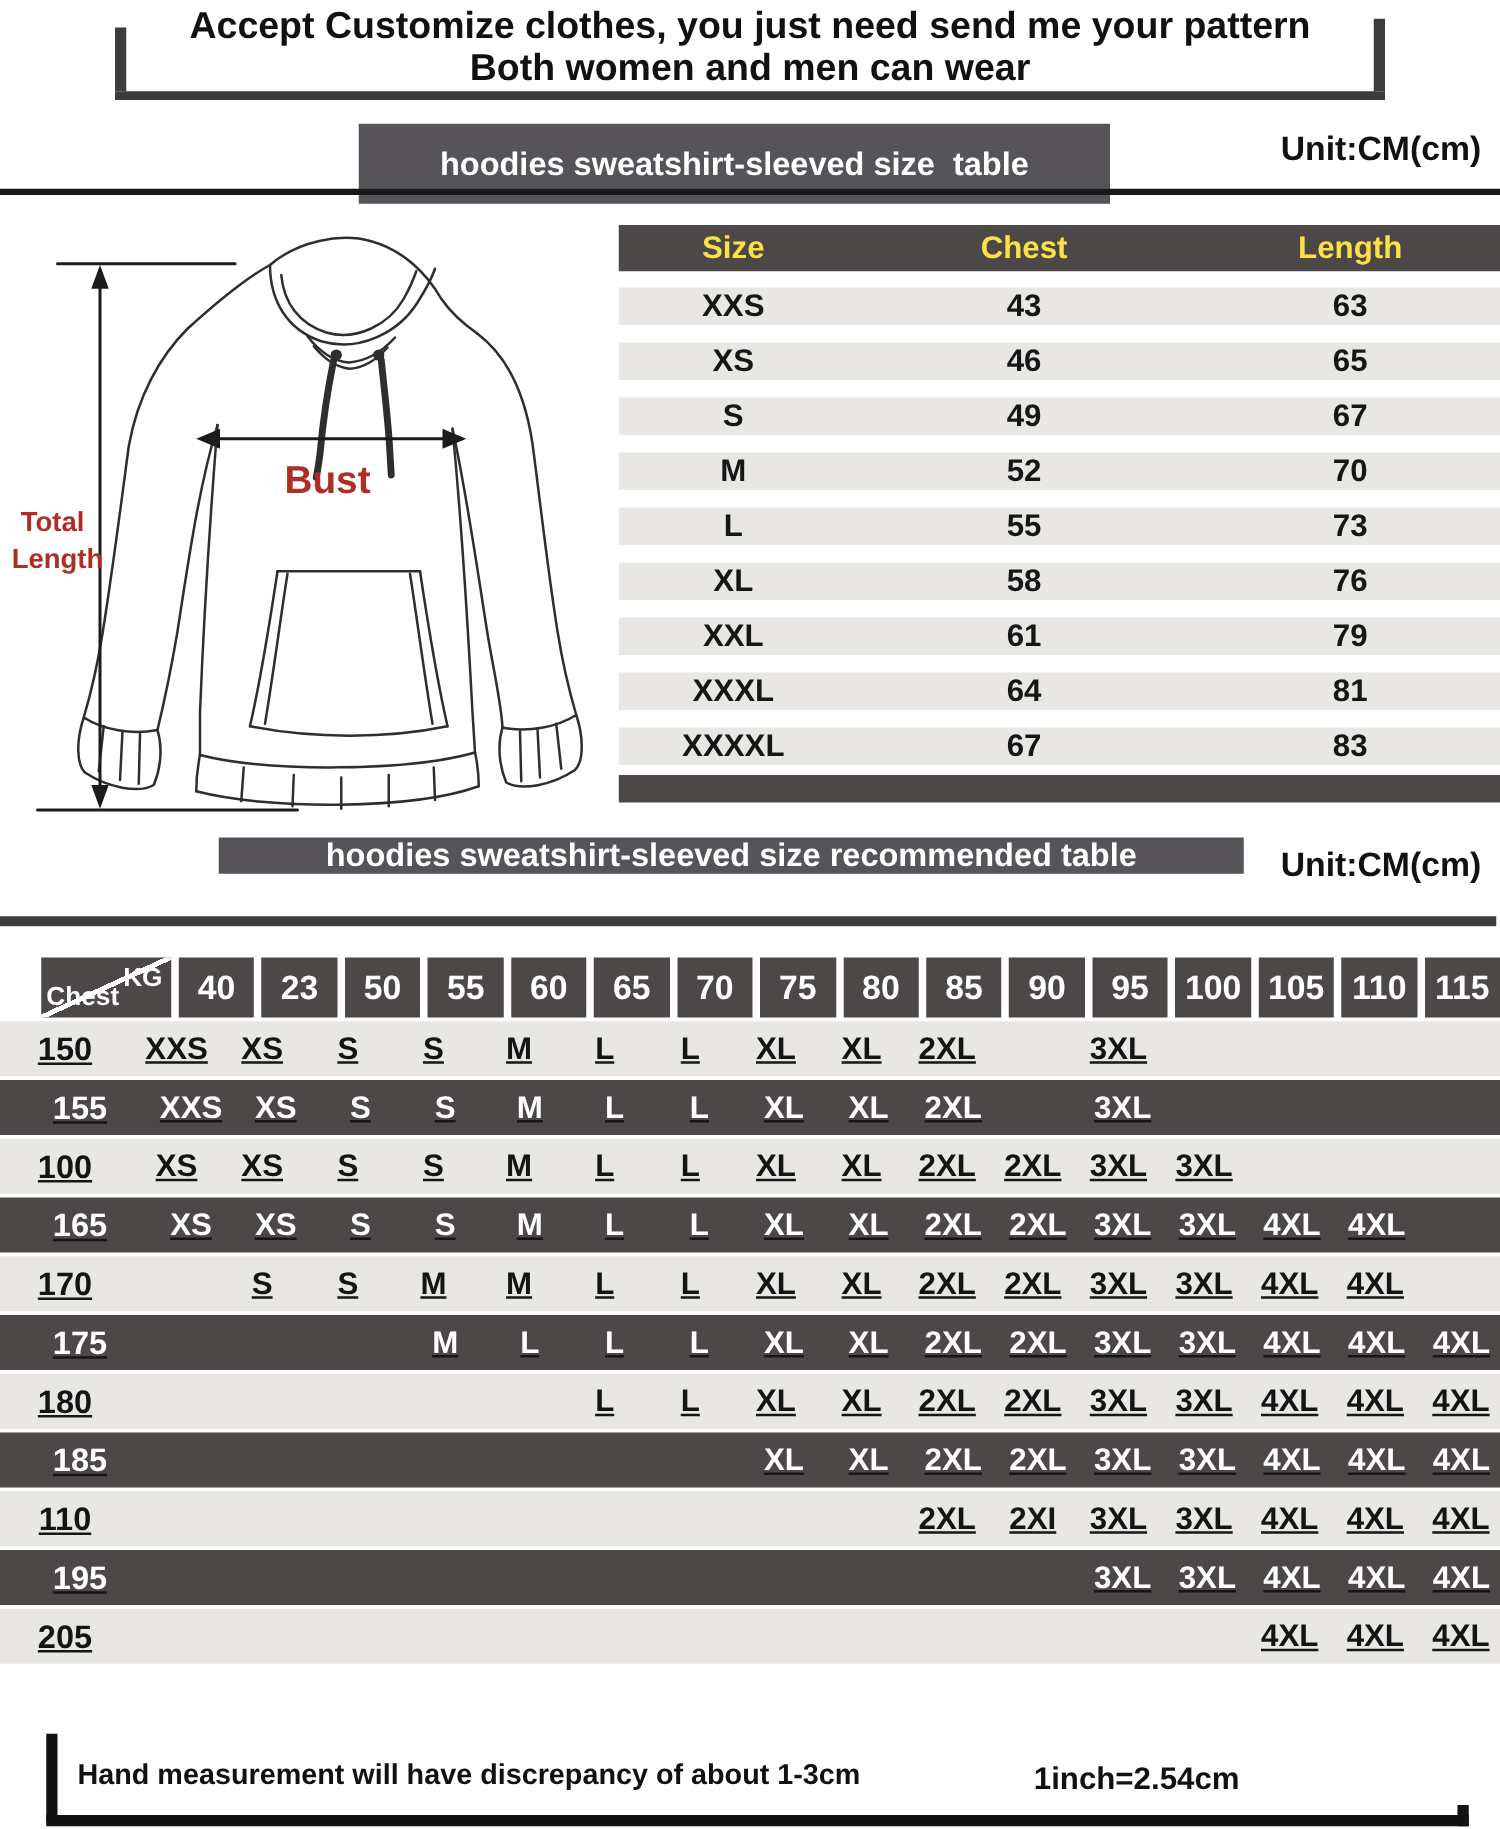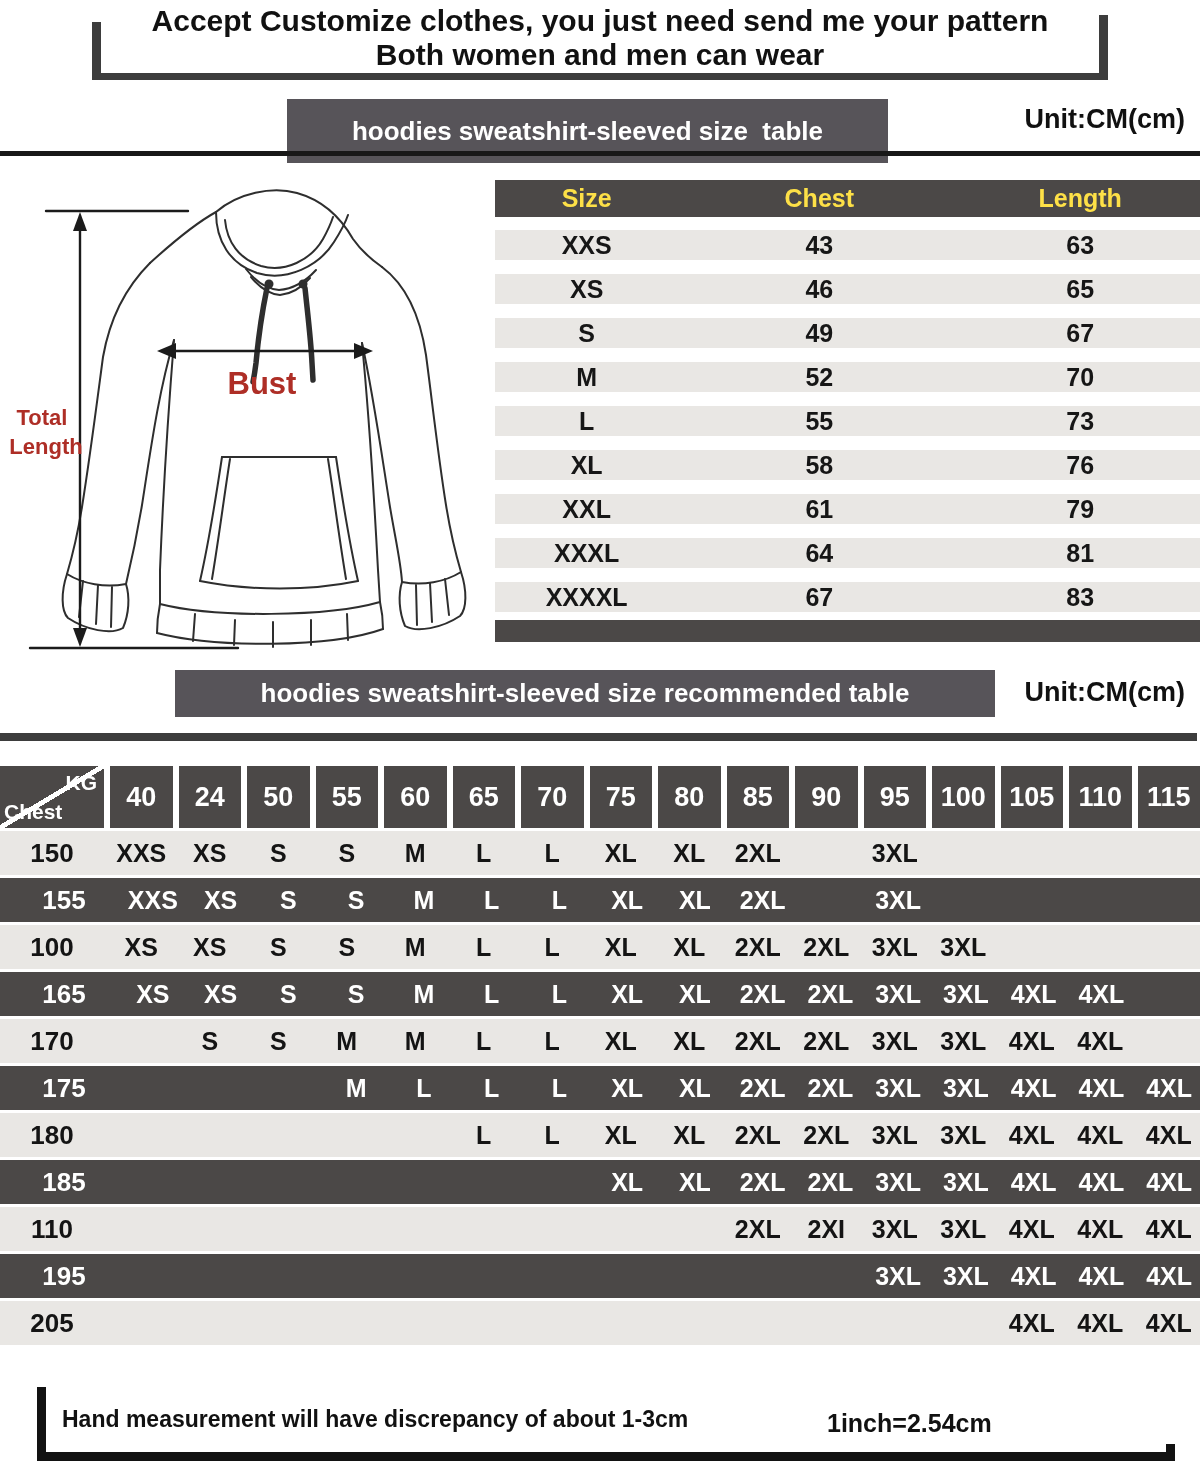--- a/index.html
+++ b/index.html
@@ -23,21 +23,21 @@
   .title-line1{top:4px;font-size:30px;}
   .title-line2{top:38px;font-size:30px;}
   .title-bracket{top:15px;left:92px;width:1016px;height:65px;border-bottom:7px solid var(--line);}
   .title-bracket::before{content:"";position:absolute;left:0;top:7px;bottom:0;width:9px;background:var(--line);}
   .title-bracket::after{content:"";position:absolute;right:0;top:0;bottom:0;width:9px;background:var(--line);}
 
   
   .banner{background:var(--banner);color:#fff;display:flex;align-items:center;justify-content:center;
           font-weight:bold;white-space:pre-wrap;}
   .banner1{left:287px;top:99px;width:601px;height:64px;font-size:26px;}
-  .banner2{left:175px;top:670px;width:820px;height:47px;font-size:26px;text-align:center;}
+  .banner2{left:175px;top:670px;width:820px;height:29px;font-size:26px;text-align:center;}
   .unit{font-weight:bold;font-size:27px;color:#111;}
   .unit1{right:15px;top:104px;}
   .unit2{right:15px;top:677px;}
   .hr1{top:151px;left:0;width:1200px;height:5px;background:#181818;}
   .hr2{top:733px;left:0;width:1197px;height:8px;background:var(--line);}
 
   
   .diagram{left:10px;top:165px;width:470px;height:500px;overflow:visible;}
   .diagram path,.diagram line{fill:none;stroke:#2e2e2e;stroke-width:2;stroke-linecap:round;stroke-linejoin:round;}
   .diagram .string{stroke-width:5.5;}
@@ -51,28 +51,28 @@
   .sheader{height:37px;background:var(--dark);display:grid;grid-template-columns:26% 40% 34%;
            align-items:center;text-align:center;color:#fde047;font-size:25px;font-weight:bold;}
   #size-rows{margin-top:13px;}
   .srow{height:30px;margin-bottom:14px;background:var(--light_row);display:grid;
         grid-template-columns:26% 40% 34%;align-items:center;text-align:center;
         font-size:25px;font-weight:bold;color:#161616;}
   .sfooter{height:22px;background:var(--dark);margin-top:-6px;}
 
   
   .rec-table{left:0;top:766px;width:1200px;}
-  .rheader{display:grid;grid-template-columns:104px repeat(16,1fr);column-gap:6px;height:62px;}
+  .rheader{display:grid;grid-template-columns:104px repeat(16,1fr);column-gap:6px;height:48px;padding-left:33px;}
   .corner{position:relative;background-color:var(--dark);
           background-image:linear-gradient(to bottom right,rgba(0,0,0,0) 47.5%,#fff 47.5%,#fff 52%,rgba(0,0,0,0) 52%);}
   .corner .kg{position:absolute;top:5px;right:7px;font-size:21px;font-weight:bold;color:#fff;}
   .corner .hlabel{position:absolute;bottom:4px;left:4px;font-size:21px;font-weight:bold;color:#fff;}
   .wcell{background:var(--dark);color:#fff;display:flex;align-items:center;justify-content:center;
          font-size:27px;font-weight:bold;}
-  #rec-rows{margin-top:3px;}
+  #rec-rows{margin-top:3px;text-decoration:underline;}
   .rrow{display:grid;grid-template-columns:104px repeat(16,1fr);column-gap:6px;height:44px;
         margin-bottom:3px;align-items:center;text-align:center;font-weight:bold;font-size:25px;}
   .rrow.light{background:var(--light_row);color:#141414;}
   .rrow.dark{background:var(--dark);color:#ffffff;padding-left:12px;}
   .hcell{font-size:26px;}
 
   
   .note-bar-left{left:37px;top:1387px;width:9px;height:70px;background:#121212;}
   .note-bar-bottom{left:37px;top:1452px;width:1138px;height:9px;background:#121212;}
   .note-bar-right{left:1166px;top:1444px;width:9px;height:17px;background:#121212;}
@@ -204,21 +204,21 @@
 <div class="abs hr2"></div>
 
 <div class="abs rec-table">
   <div class="rheader">
     <div class="corner">
       <span class="kg">KG</span>
       <span class="hlabel">Chest</span>
     </div>
 
   <div class="wcell">40</div>
-      <div class="wcell">24</div>
+      <div class="wcell">23</div>
       <div class="wcell">50</div>
       <div class="wcell">55</div>
       <div class="wcell">60</div>
       <div class="wcell">65</div>
       <div class="wcell">70</div>
       <div class="wcell">75</div>
       <div class="wcell">80</div>
       <div class="wcell">85</div>
       <div class="wcell">90</div>
       <div class="wcell">95</div>

